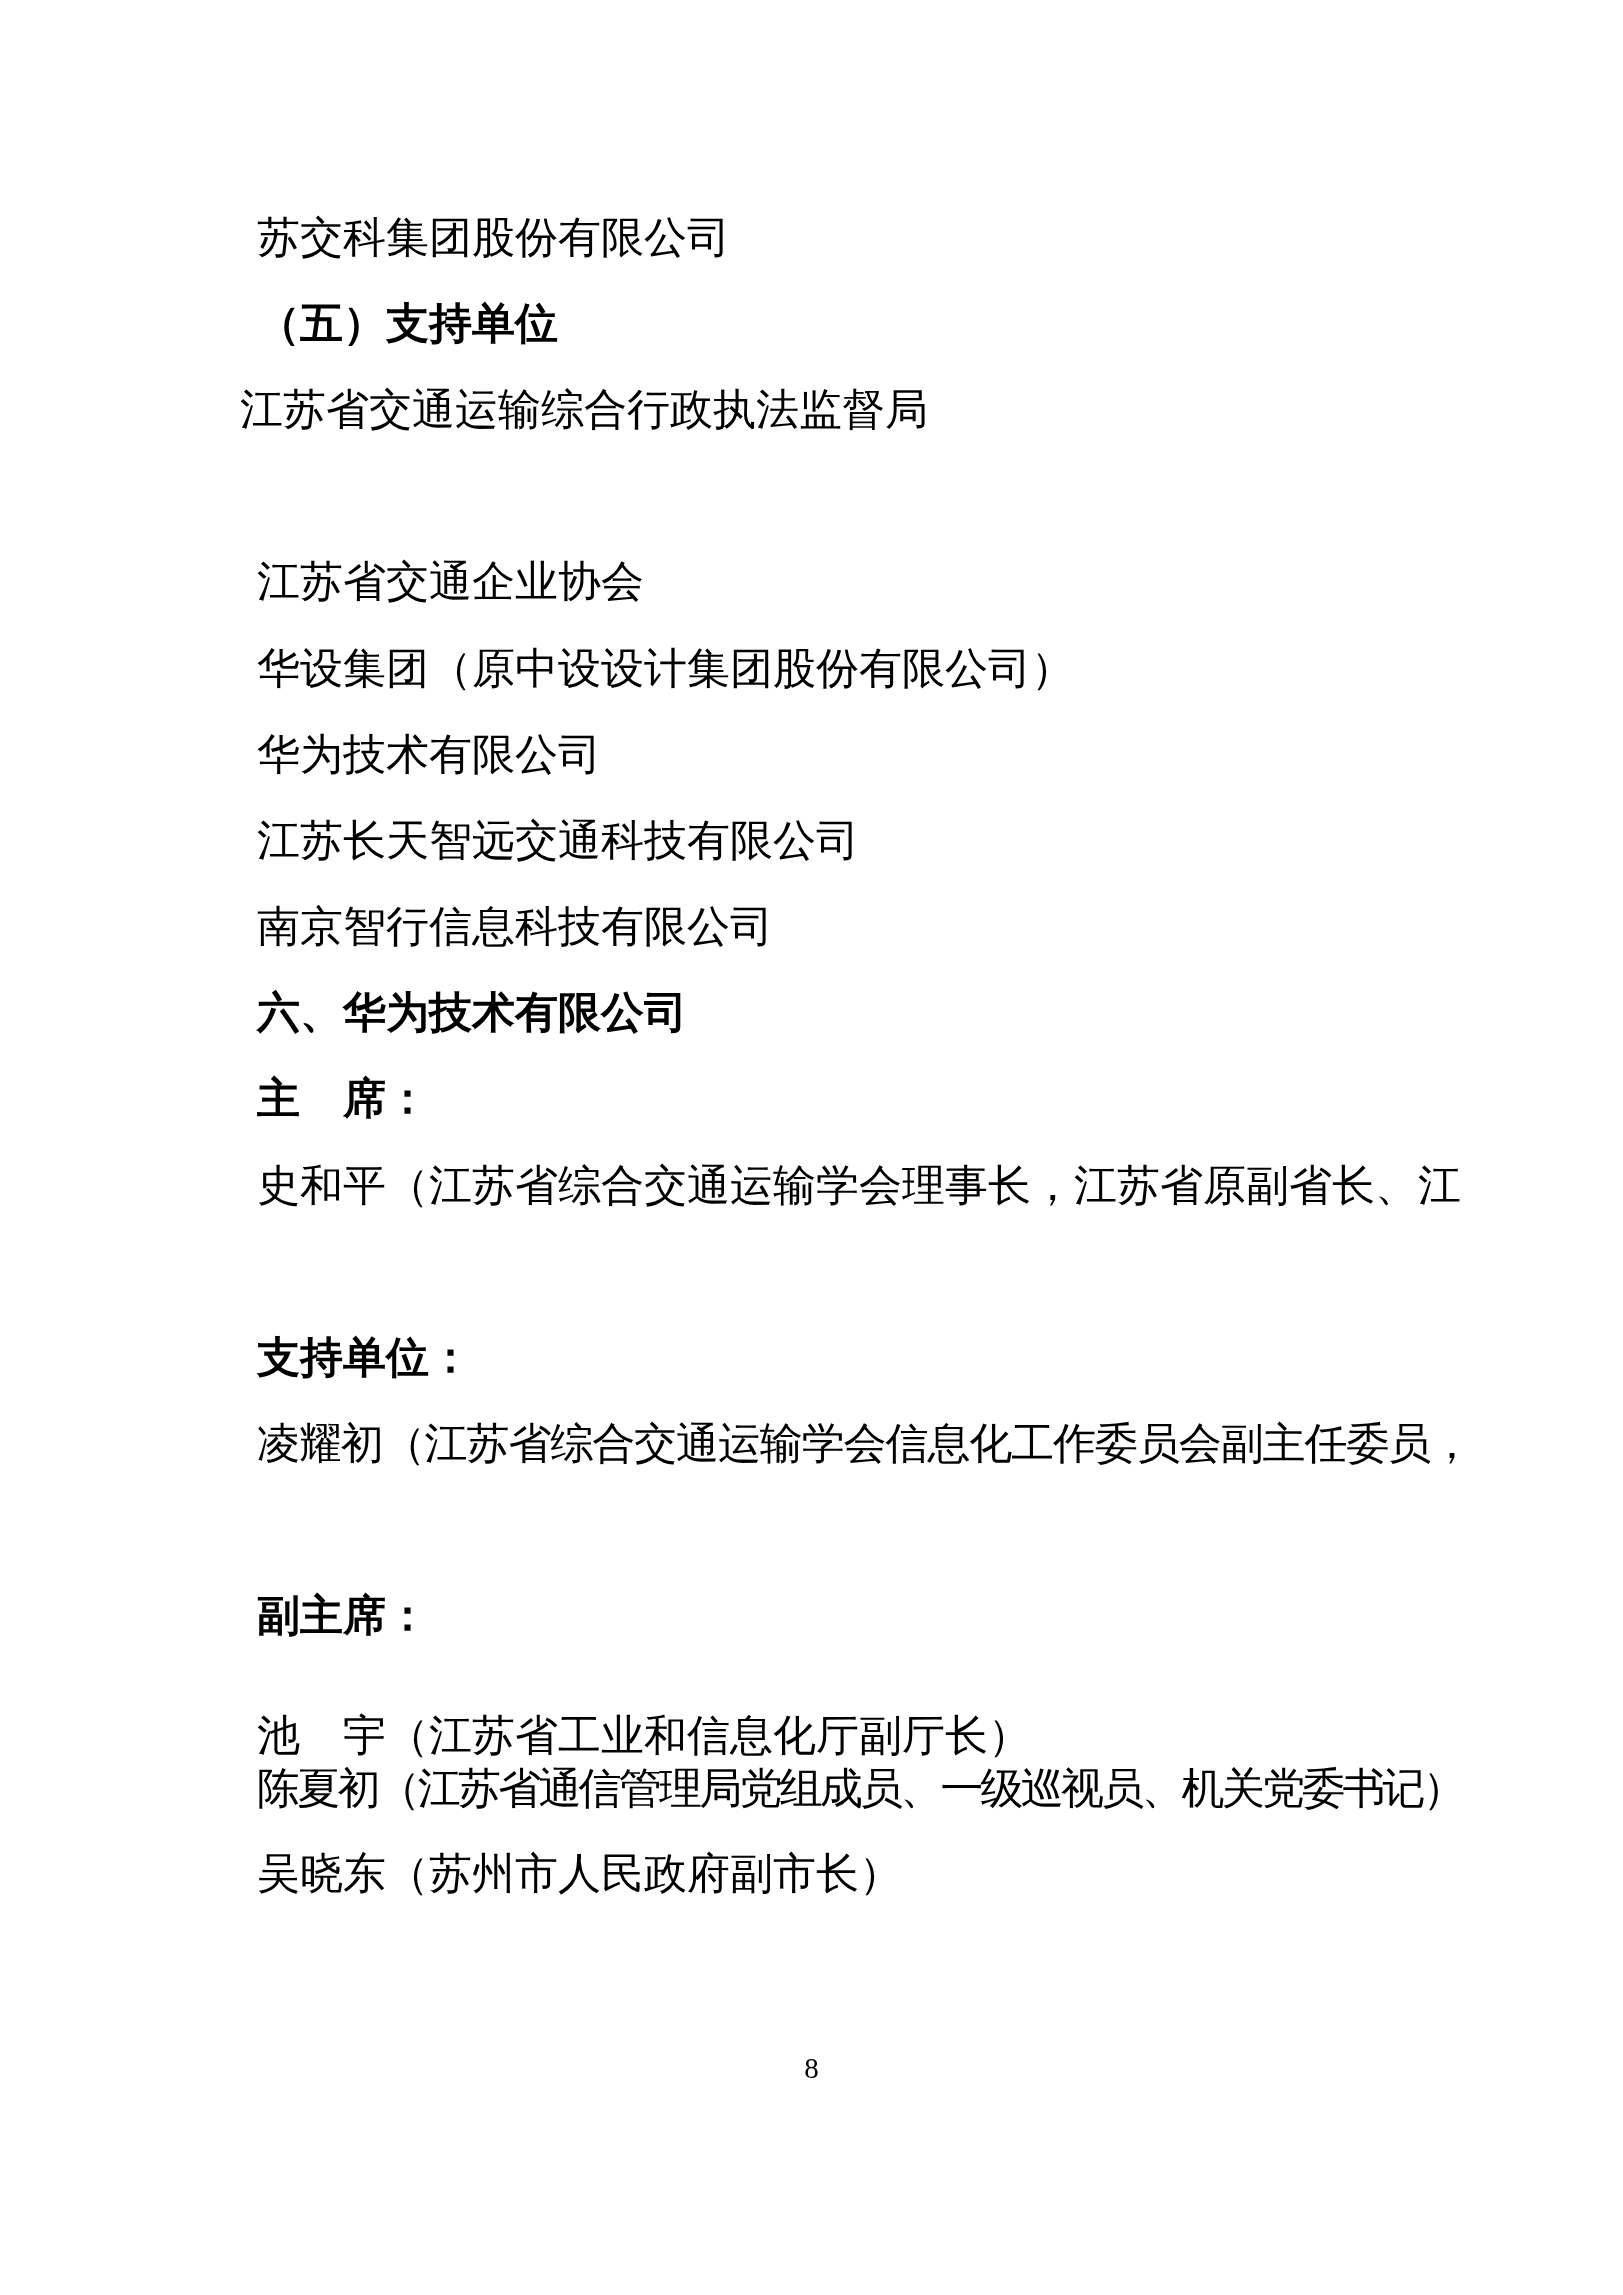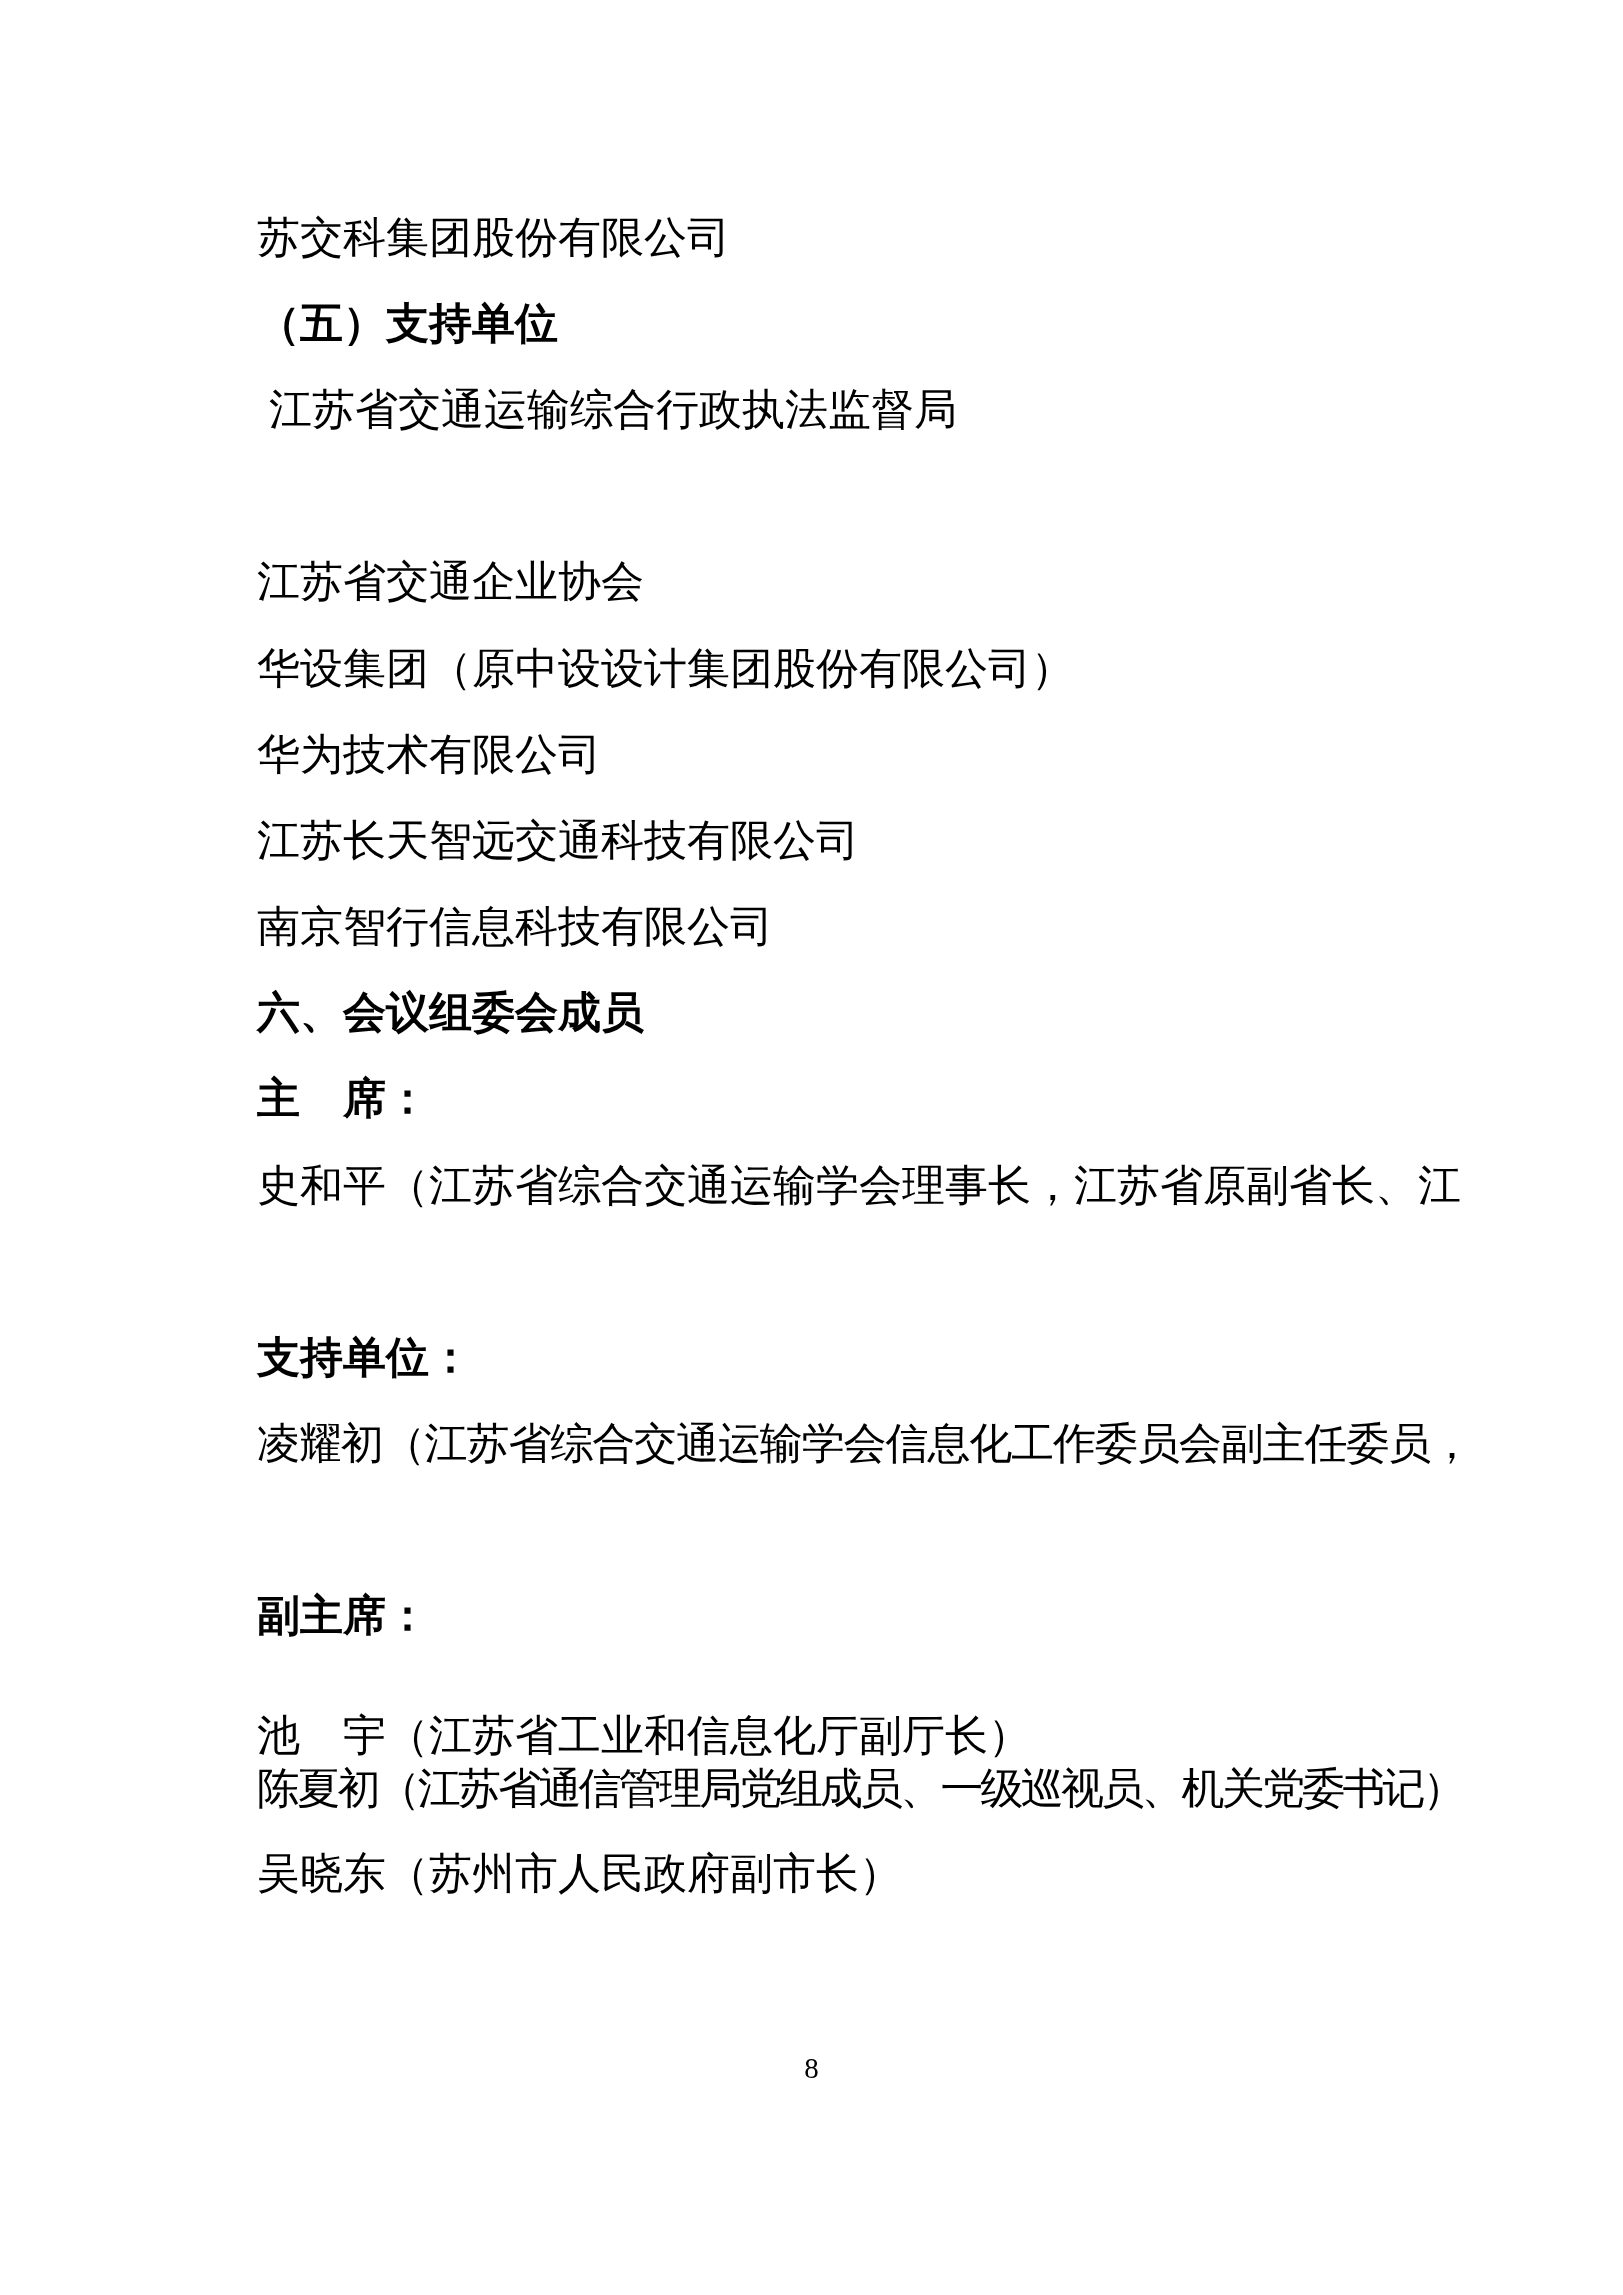--- a/index.html
+++ b/index.html
@@ -39,27 +39,27 @@
     color: #000000;
   }
 </style>
 </head>
 <body>
 
 <div class="page">
 
   <div class="line" style="left:257px; top:216px;">苏交科集团股份有限公司</div>
   <div class="line heading" style="left:257px; top:302px;">（五）支持单位</div>
-  <div class="line" style="left:269px; top:388px;">江苏省交通运输综合行政执法监督局</div>
+  <div class="line" style="left:240px; top:388px;">江苏省交通运输综合行政执法监督局</div>
   <div class="line" style="left:257px; top:560px;">江苏省交通企业协会</div>
   <div class="line" style="left:257px; top:647px;">华设集团（原中设设计集团股份有限公司）</div>
   <div class="line" style="left:257px; top:733px;">华为技术有限公司</div>
   <div class="line" style="left:257px; top:819px;">江苏长天智远交通科技有限公司</div>
   <div class="line" style="left:257px; top:905px;">南京智行信息科技有限公司</div>
-  <div class="line heading" style="left:257px; top:991px;">六、会议组委会成员</div>
+  <div class="line heading" style="left:257px; top:991px;">六、华为技术有限公司</div>
   <div class="line heading" style="left:257px; top:1077px;">主　席：</div>
   <div class="line" style="left:257px; top:1164px;">史和平（江苏省综合交通运输学会理事长，江苏省原副省长、江</div>
   <div class="line heading" style="left:257px; top:1336px;">支持单位：</div>
   <div class="line" style="left:257px; top:1422px; letter-spacing:-1.1px;">凌耀初（江苏省综合交通运输学会信息化工作委员会副主任委员，</div>
   <div class="line heading" style="left:257px; top:1594px;">副主席：</div>
   <div class="line" style="left:257px; top:1714px;">池　宇（江苏省工业和信息化厅副厅长）</div>
   <div class="line" style="left:257px; top:1767px; letter-spacing:-2.8px;">陈夏初（江苏省通信管理局党组成员、一级巡视员、机关党委书记）</div>
   <div class="line" style="left:257px; top:1852px;">吴晓东（苏州市人民政府副市长）</div>
 
   <div class="page-number">8</div>

